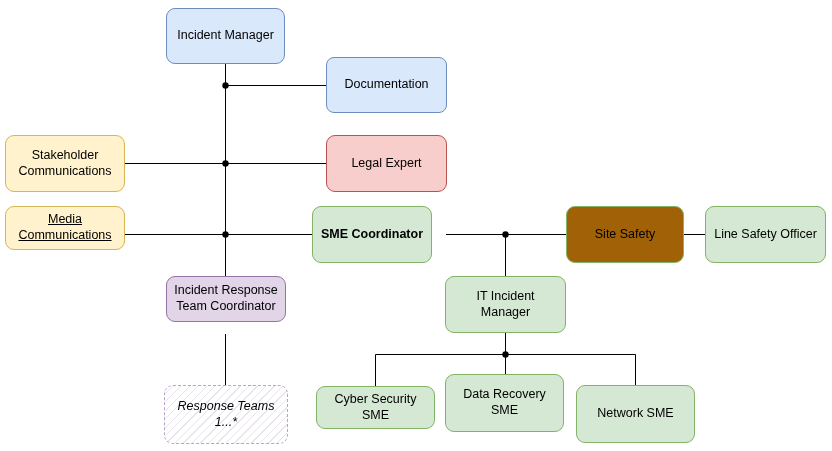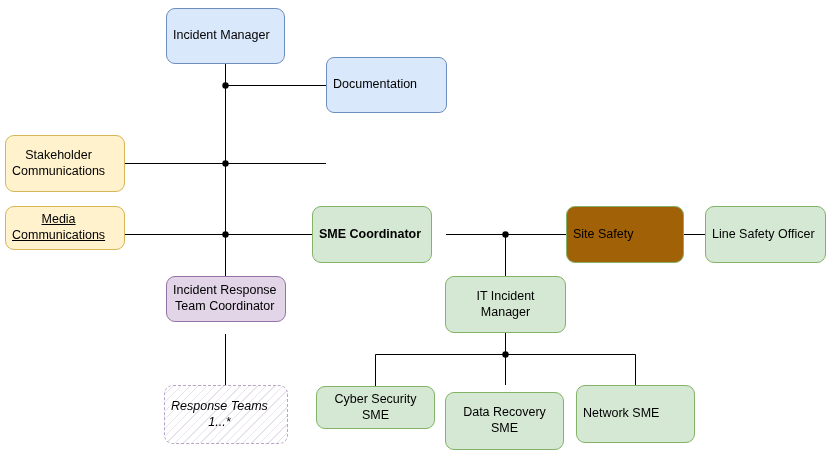--- a/index.html
+++ b/index.html
@@ -12,20 +12,21 @@
   }
   .edges{position:absolute;left:0;top:0;width:832px;height:451px;}
   .node{
     position:absolute;
     box-sizing:border-box;
     border:1px solid #000;
     border-radius:9px;
     background:#fff;
     display:flex;
     align-items:center;
+    justify-content:center;
     text-align:center;
     font-size:12.5px;
     line-height:1.25;
     color:#000000;
     padding:4px 6px;
   }
   .node .label{white-space:pre-line;}
   .node--dashed{
     border-style:dashed;
     background-image:repeating-linear-gradient(135deg,
@@ -80,20 +81,23 @@
 
   <div class="node" style="left: 326px; top: 57px; width: 121px; height: 56px; background-color: rgb(218, 232, 252); border-color: rgb(108, 142, 191); border-radius: 8px;">
     <span class="label">Documentation</span>
   </div>
 
   <div class="node" style="left: 5px; top: 135px; width: 120px; height: 57px; background-color: rgb(255, 242, 204); border-color: rgb(214, 182, 86);">
     <span class="label">Stakeholder
 Communications</span>
   </div>
 
+  <div class="node" style="left: 326px; top: 135px; width: 121px; height: 57px; background-color: rgb(248, 206, 204); border-color: rgb(184, 84, 80);">
+    <span class="label">Legal Expert</span>
+  </div>
 
   <div class="node" style="left: 5px; top: 206px; width: 120px; height: 44px; background-color: rgb(255, 242, 204); border-color: rgb(214, 182, 86); text-decoration: underline;">
     <span class="label">Media
 Communications</span>
   </div>
 
   <div class="node" style="left: 312px; top: 206px; width: 120px; height: 57px; background-color: rgb(213, 232, 212); border-color: rgb(130, 179, 102); font-weight: bold;">
     <span class="label">SME Coordinator</span>
   </div>
 
@@ -116,21 +120,21 @@
 
   <div class="node node--dashed" style="left: 164px; top: 385px; width: 124px; height: 59px; background-color: rgb(255, 255, 255); border-color: rgb(187, 162, 202); font-style: italic;">
     <span class="label">Response Teams
 1...*</span>
   </div>
 
   <div class="node" style="left: 316px; top: 386px; width: 119px; height: 43px; background-color: rgb(213, 232, 212); border-color: rgb(130, 179, 102);">
     <span class="label">Cyber Security SME</span>
   </div>
 
-  <div class="node" style="left: 445px; top: 392px; width: 119px; height: 58px; background-color: rgb(213, 232, 212); border-color: rgb(130, 179, 102);">
+  <div class="node" style="left: 445px; top: 374px; width: 119px; height: 58px; background-color: rgb(213, 232, 212); border-color: rgb(130, 179, 102);">
     <span class="label">Data Recovery SME</span>
   </div>
 
   <div class="node" style="left: 576px; top: 385px; width: 119px; height: 58px; background-color: rgb(213, 232, 212); border-color: rgb(130, 179, 102);">
     <span class="label">Network SME</span>
   </div>
 
 </div>
 
 </body></html>

